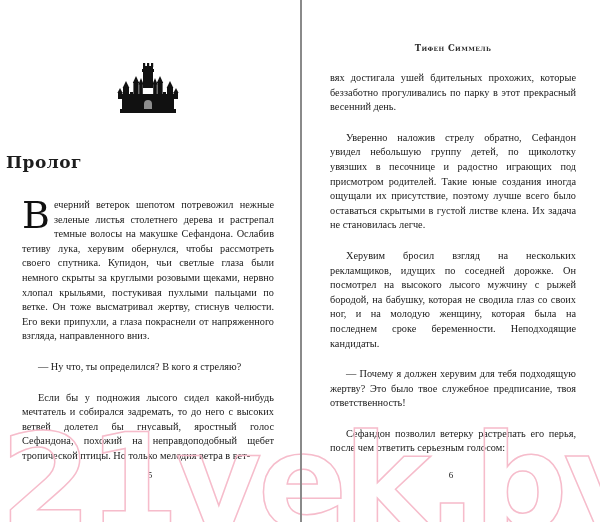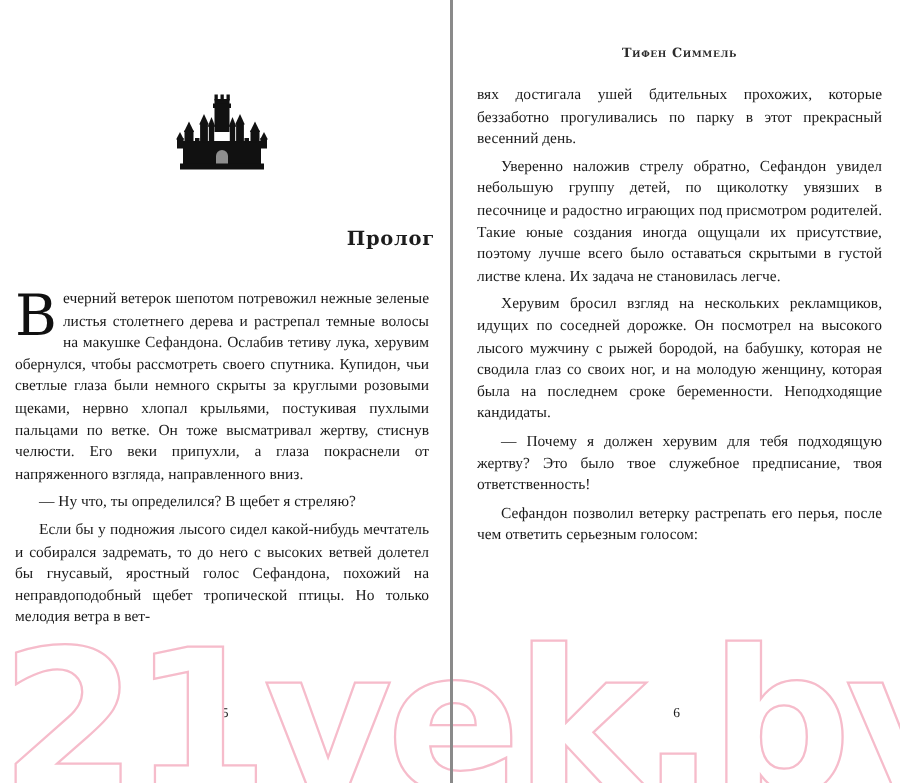--- a/index.html
+++ b/index.html
@@ -50,21 +50,21 @@
   }
   
   .page {
     position: absolute;
     top: 0;
     height: 522px;
     box-sizing: border-box;
     z-index: 2;
   }
   .page-left  { left: 0;     width: 300px; padding: 0 10px 0 6px; }
-  .page-right { left: 302px; width: 298px; padding: 0 8px 0 12px; }
+  .page-right { left: 302px; width: 298px; padding: 12px 8px 0 12px; }
 
   .running-head {
     text-align: center;
     font-family: "DejaVu Serif", serif;
     font-size: 8.5px;
     letter-spacing: 0.4px;
     color: #2b2b2b;
     margin-top: 31px;
     height: 12px;
     font-weight: 600;
@@ -74,30 +74,30 @@
   
   .ornament {
     margin-top: 62px;
     display: flex;
     justify-content: center;
   }
   .ornament svg { display: block; }
 
   .chapter-title {
     margin-top: 38px;
-    text-align: right;
+    text-align: left;
     font-family: "DejaVu Serif", serif;
     font-weight: 700;
-    font-size: 13px;
+    font-size: 17px;
     letter-spacing: 0.5px;
     color: #1d1d1d;
   }
 
   .body-text {
-    margin: 4px;
+    margin: 16px;
     font-family: "Liberation Serif", serif;
     font-size: 10.3px;
     line-height: 14.6px;
     color: #1a1a1a;
     text-align: justify;
     text-indent: 16px;
     hyphens: manual;
   }
   .body-text.no-indent { text-indent: 0; }
   .body-text + .body-text { margin-top: 0; }
@@ -183,21 +183,21 @@
         </g>
       </svg>
     </div>
 
     <div class="chapter-title">Пролог</div>
 
     <div class="left-body">
       <p class="body-text dropcap-para">
         <span class="dropcap">В</span><span>ечерний ветерок шепотом потревожил нежные зеленые листья столетнего дерева и растрепал темные волосы на макушке Сефандона. Ослабив тетиву лука, херувим обернулся, чтобы рассмотреть своего спутника. Купидон, чьи светлые глаза были немного скрыты за круглыми розовыми щеками, нервно хлопал крыльями, постукивая пухлыми пальцами по ветке. Он тоже высматривал жертву, стиснув челюсти. Его веки припухли, а глаза покраснели от напряженного взгляда, направленного вниз.</span>
       </p>
-      <p class="body-text">— Ну что, ты определился? В щебет я стреляю?</p>
+      <p class="body-text">— Ну что, ты определился? В кого я стреляю?</p>
       <p class="body-text">Если бы у подножия лысого сидел какой-нибудь мечтатель и собирался задремать, то до него с высоких ветвей долетел бы гнусавый, яростный голос Сефандона, похожий на неправдоподобный щебет тропической птицы. Но только мелодия ветра в вет-</p>
     </div>
 
     <div class="folio">5</div>
   </div>
 
   <div class="page page-right">
 
     <div class="running-head">Тифен Симмель</div>
 

